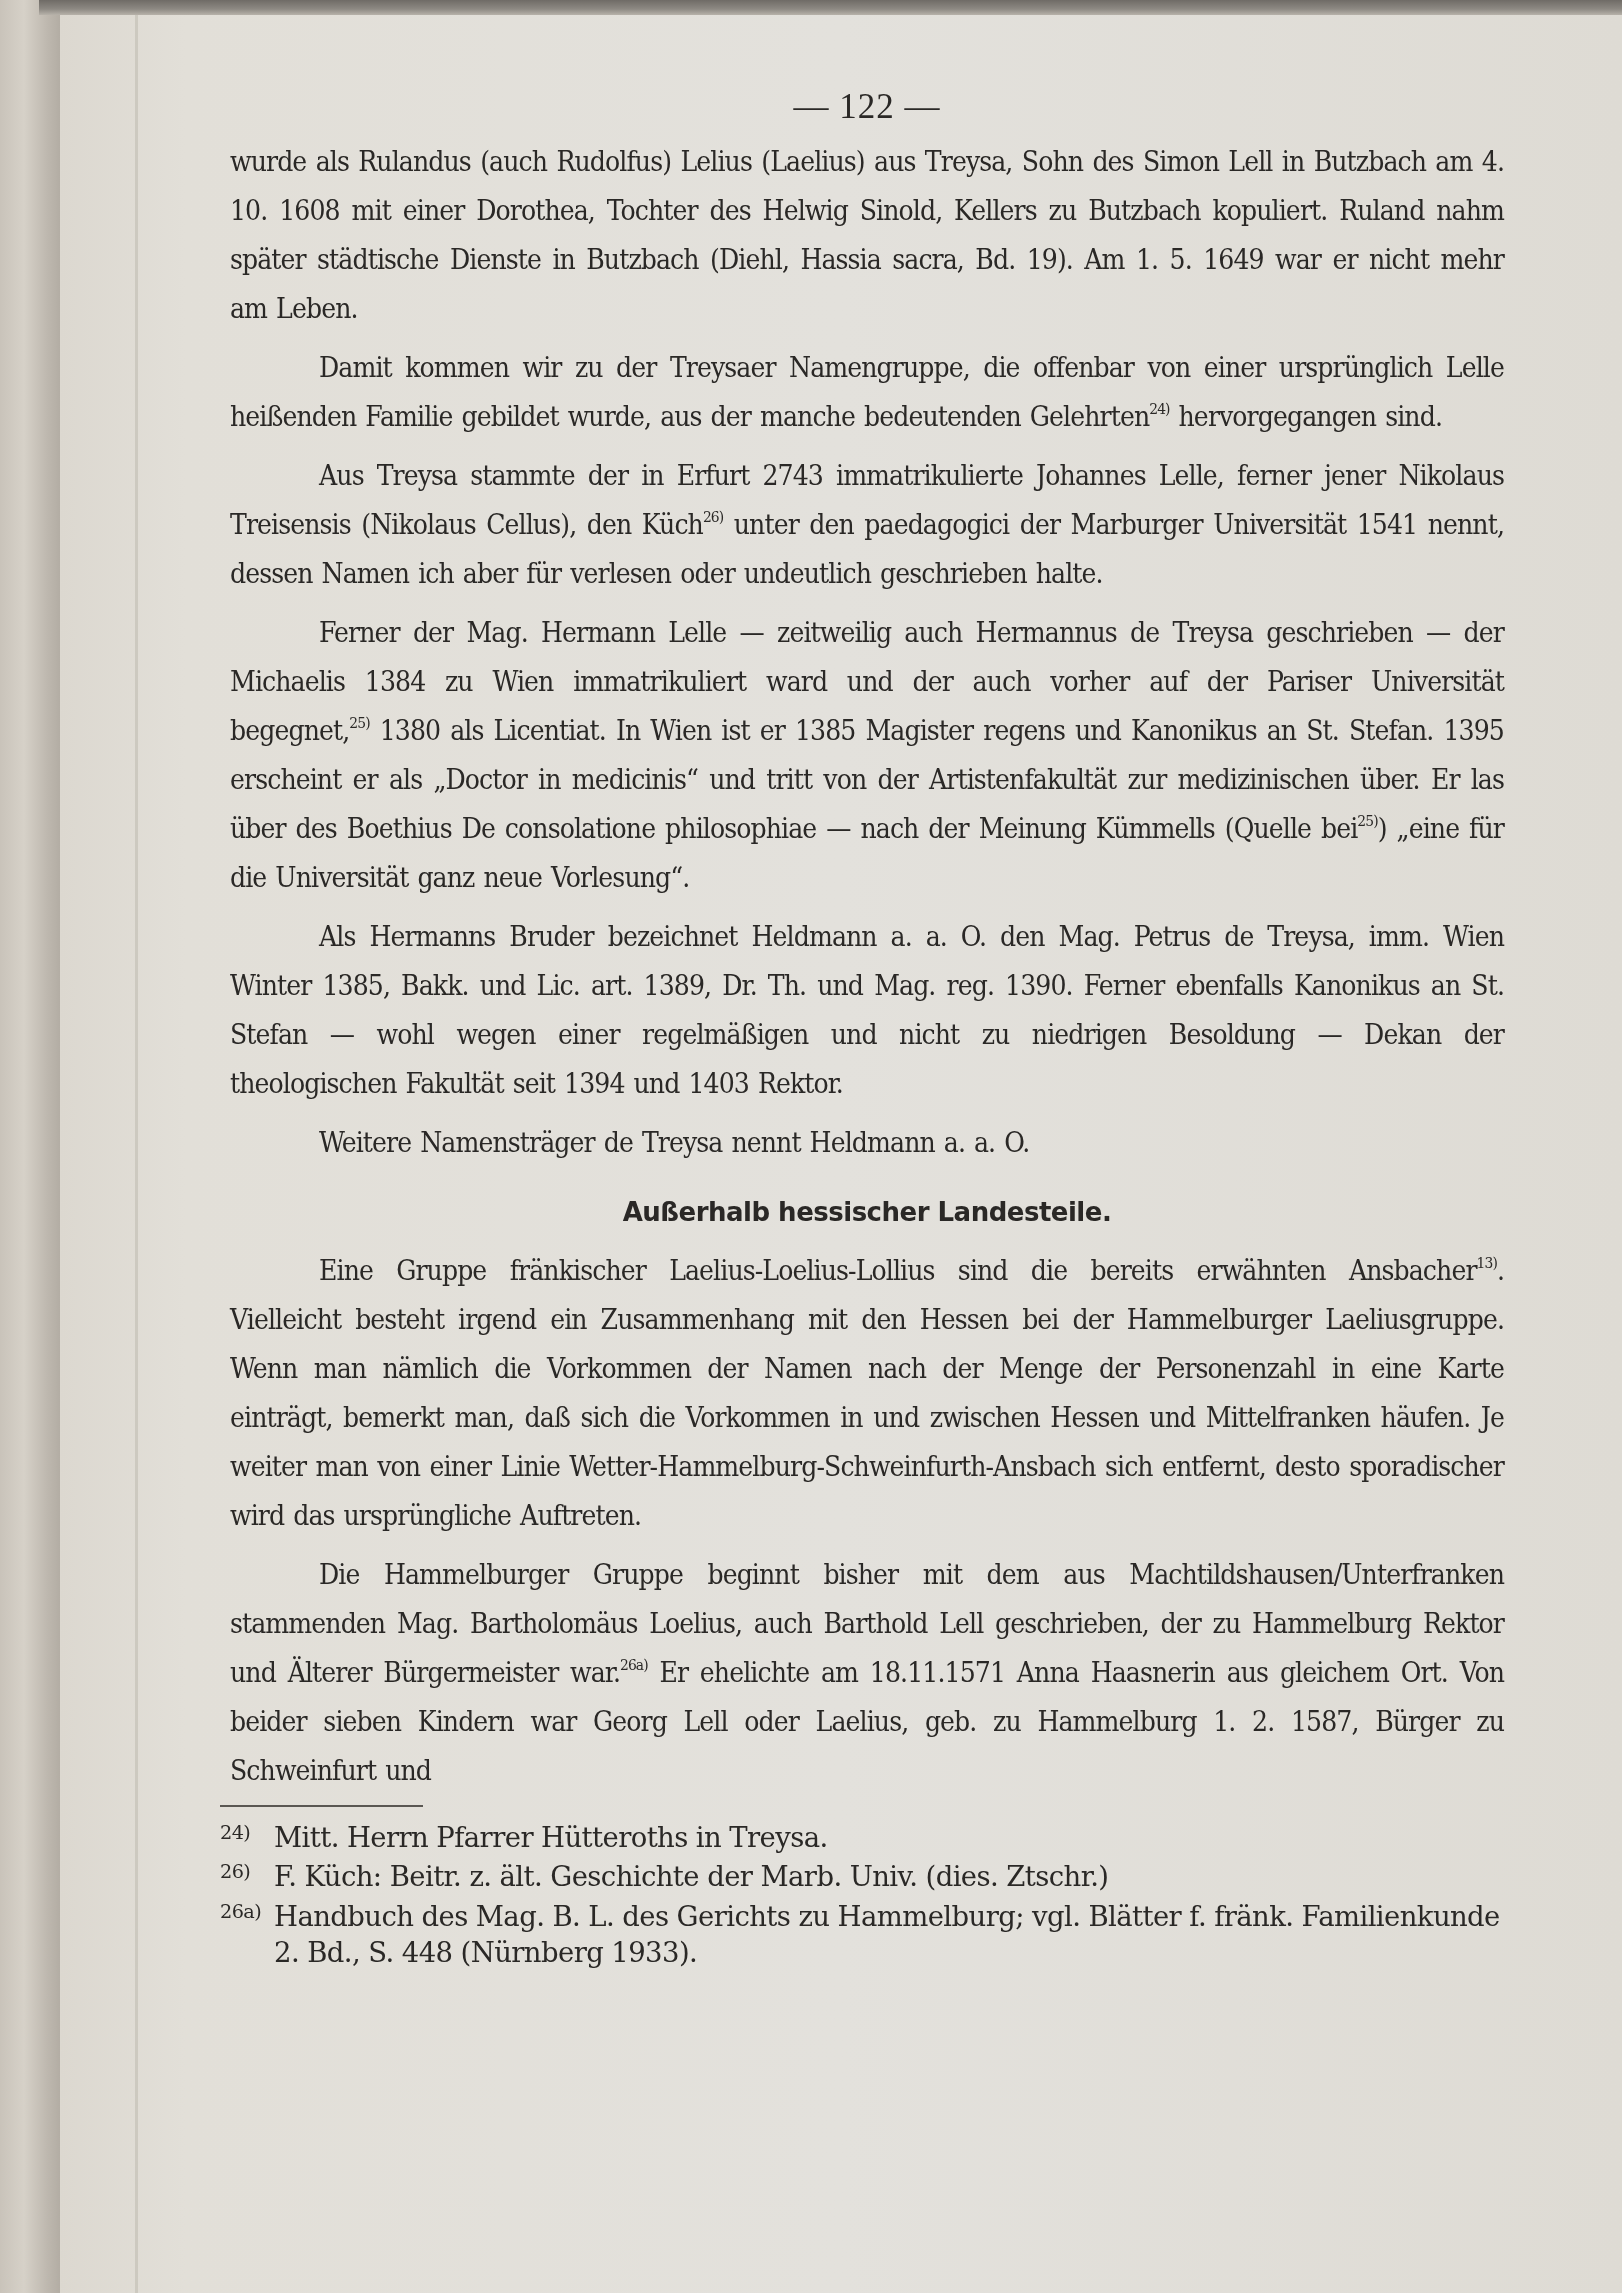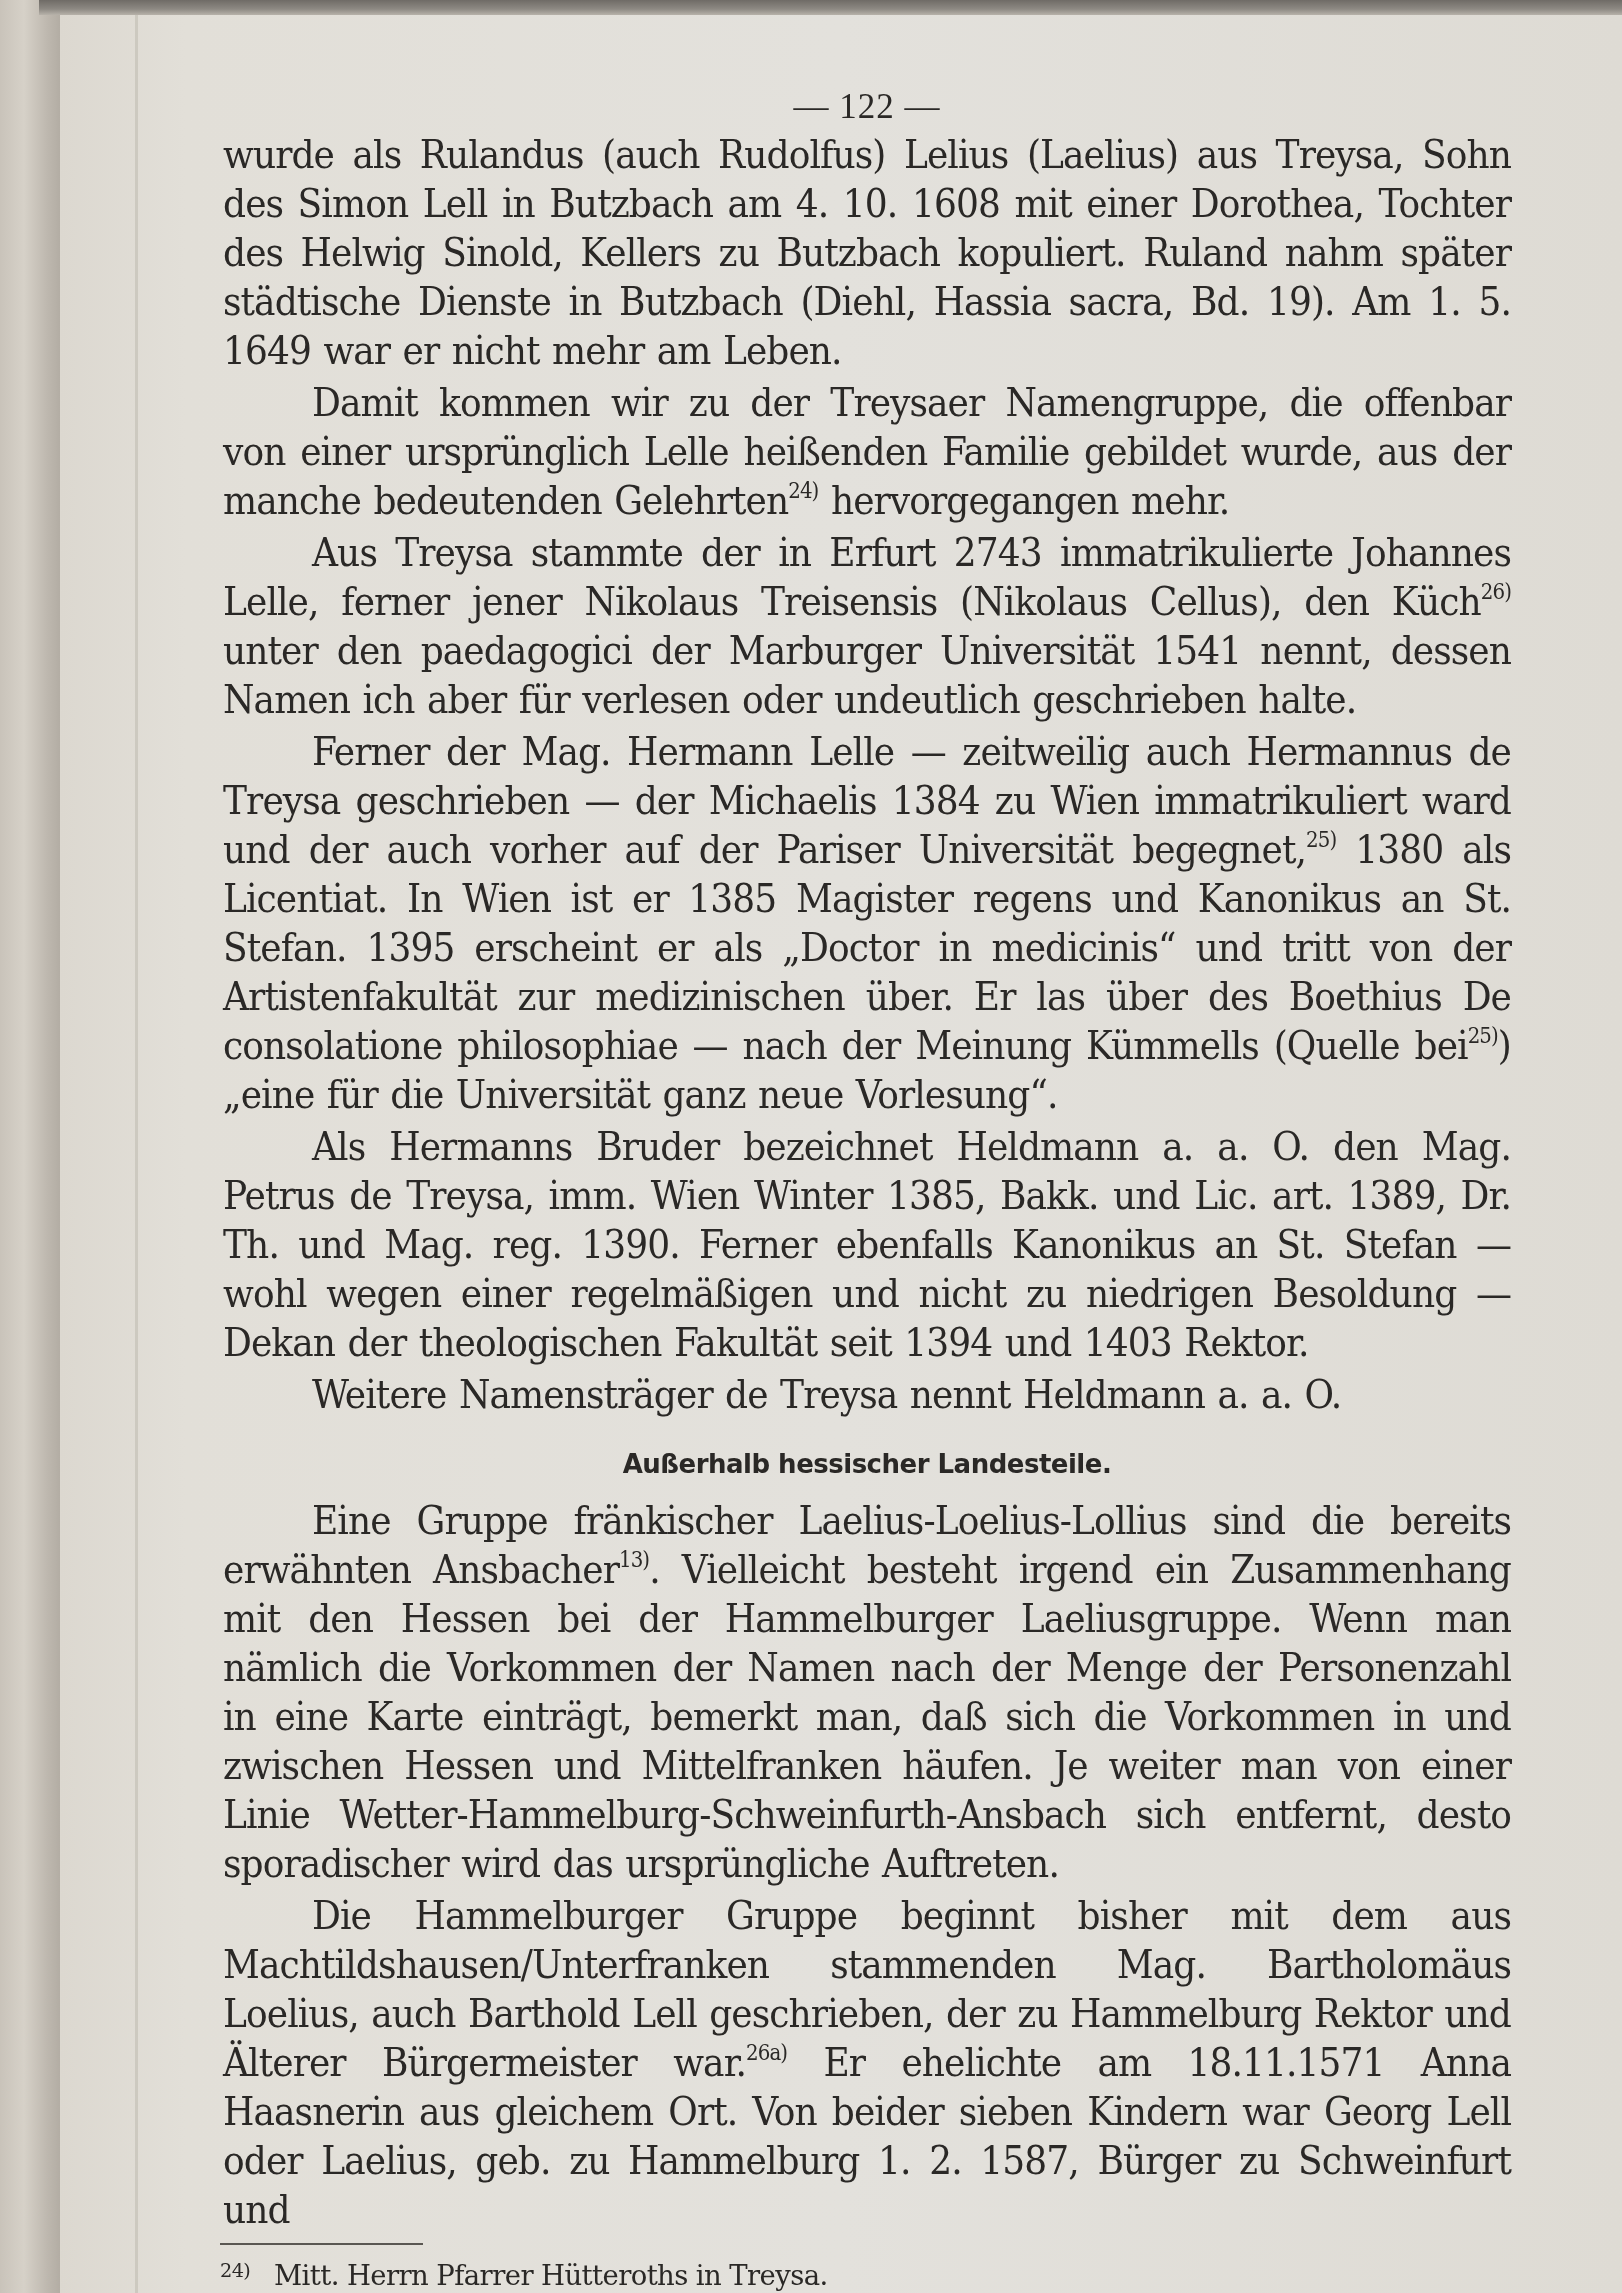--- a/index.html
+++ b/index.html
@@ -27,22 +27,22 @@
   }
   .content {
     position: absolute; left: 220px; top: 87px; width: 1294px;
     color: #2a2826;
   }
   .pagenum {
     text-align: center; font-size: 35px; 
     font-family: "Liberation Serif", serif; letter-spacing: 1px;
   }
   .body-text p {
-    margin: 3px;
-    font-size: 40px;
+    margin: 10px;
+    font-size: 28px;
     line-height: 49px;
     text-align: justify;
     text-indent: 0;
     font-stretch: condensed;
     letter-spacing: -0.9px;
     word-spacing: 1.9px;
   }
   .body-text p.indent { text-indent: 89px; }
   .heading {
     text-align: center; font-weight: bold; font-size: 26px;
@@ -67,21 +67,21 @@
 <div class="top-edge"></div>
 <div class="page"></div>
 <div class="gutter-line"></div>
 
 <div class="content">
   <div class="pagenum">— 122 —</div>
 
   <div class="body-text">
     <p><span>wurde als Rulandus (auch Rudolfus) Lelius (Laelius) aus Treysa, Sohn des Simon Lell in Butzbach am 4. 10. 1608 mit einer Dorothea, Tochter des Helwig Sinold, Kellers zu Butzbach kopuliert. Ruland nahm später städtische Dienste in Butzbach (Diehl, Hassia sacra, Bd. 19). Am 1. 5. 1649 war er nicht mehr am Leben.</span></p>
 
-    <p class="indent"><span>Damit kommen wir zu der Treysaer Namengruppe, die offenbar von einer ursprünglich Lelle heißenden Familie gebildet wurde, aus der manche bedeutenden Gelehrten</span><sup>24)</sup><span> hervorgegangen mehr.</span></p>
+    <p class="indent"><span>Damit kommen wir zu der Treysaer Namengruppe, die offenbar von einer ursprünglich Lelle heißenden Familie gebildet wurde, aus der manche bedeutenden Gelehrten</span><sup>24)</sup><span> hervorgegangen sind.</span></p>
 
     <p class="indent"><span>Aus Treysa stammte der in Erfurt 2743 immatrikulierte Johannes Lelle, ferner jener Nikolaus Treisensis (Nikolaus Cellus), den Küch</span><sup>26)</sup><span> unter den paedagogici der Marburger Universität 1541 nennt, dessen Namen ich aber für verlesen oder undeutlich geschrieben halte.</span></p>
 
     <p class="indent"><span>Ferner der Mag. Hermann Lelle — zeitweilig auch Hermannus de Treysa geschrieben — der Michaelis 1384 zu Wien immatrikuliert ward und der auch vorher auf der Pariser Universität begegnet,</span><sup>25)</sup><span> 1380 als Licentiat. In Wien ist er 1385 Magister regens und Kanonikus an St. Stefan. 1395 erscheint er als „Doctor in medicinis“ und tritt von der Artistenfakultät zur medizinischen über. Er las über des Boethius De consolatione philosophiae — nach der Meinung Kümmells (Quelle bei</span><sup>25)</sup><span>) „eine für die Universität ganz neue Vorlesung“.</span></p>
 
     <p class="indent"><span>Als Hermanns Bruder bezeichnet Heldmann a. a. O. den Mag. Petrus de Treysa, imm. Wien Winter 1385, Bakk. und Lic. art. 1389, Dr. Th. und Mag. reg. 1390. Ferner ebenfalls Kanonikus an St. Stefan — wohl wegen einer regelmäßigen und nicht zu niedrigen Besoldung — Dekan der theologischen Fakultät seit 1394 und 1403 Rektor.</span></p>
 
     <p class="indent"><span>Weitere Namensträger de Treysa nennt Heldmann a. a. O.</span></p>
 
     <div class="heading">Außerhalb hessischer Landesteile.</div>

